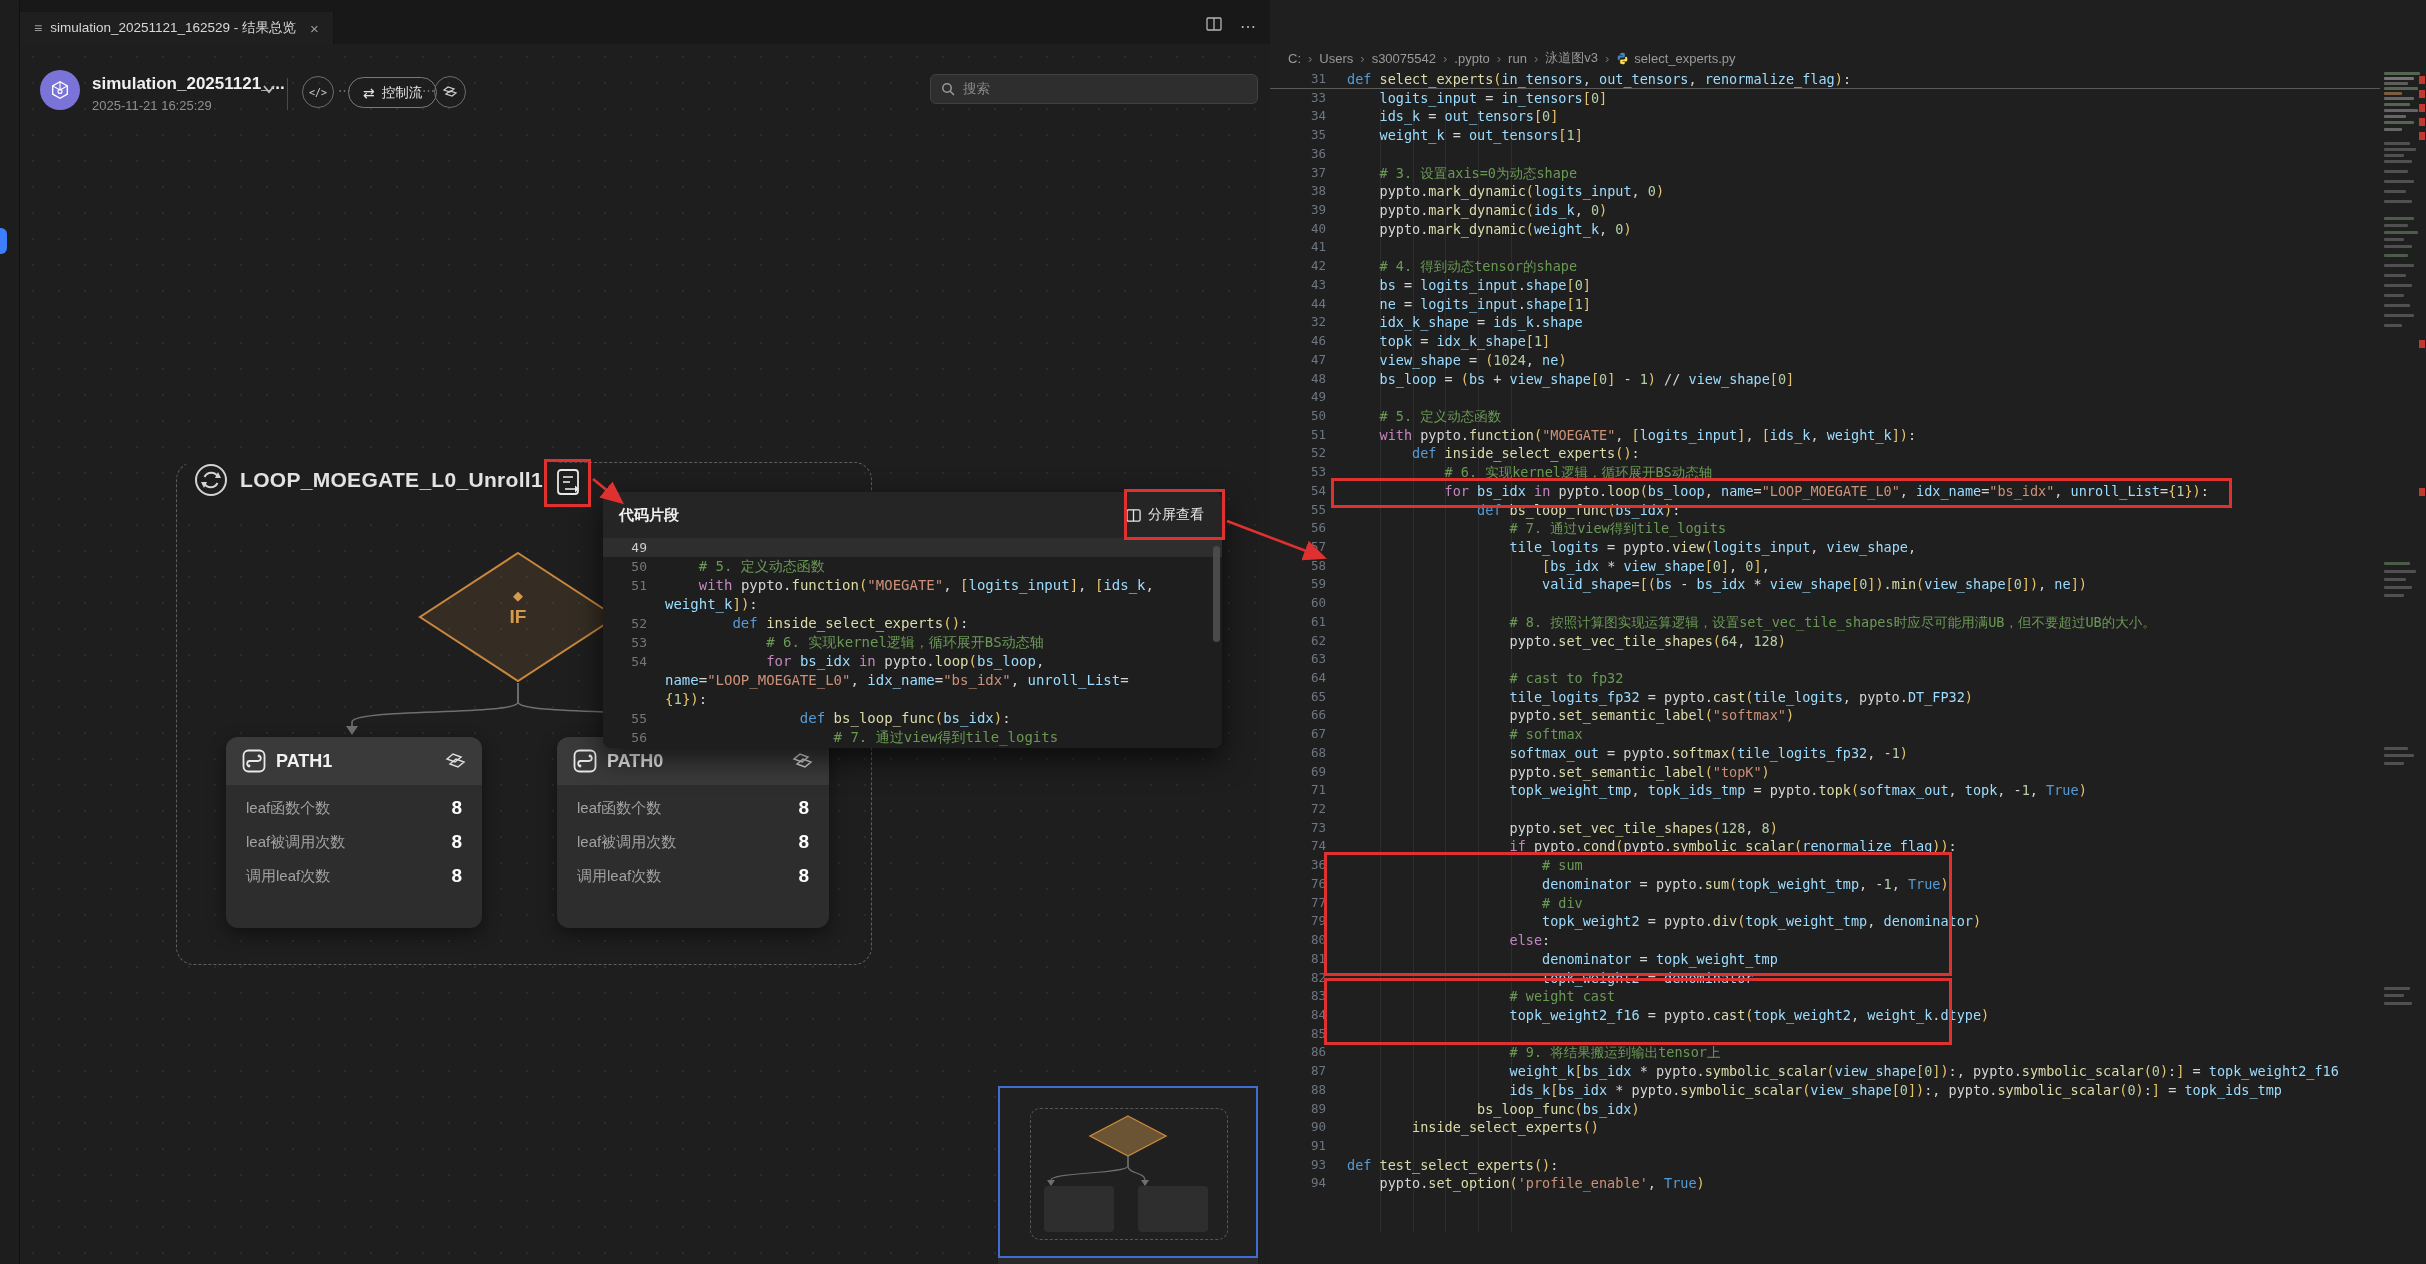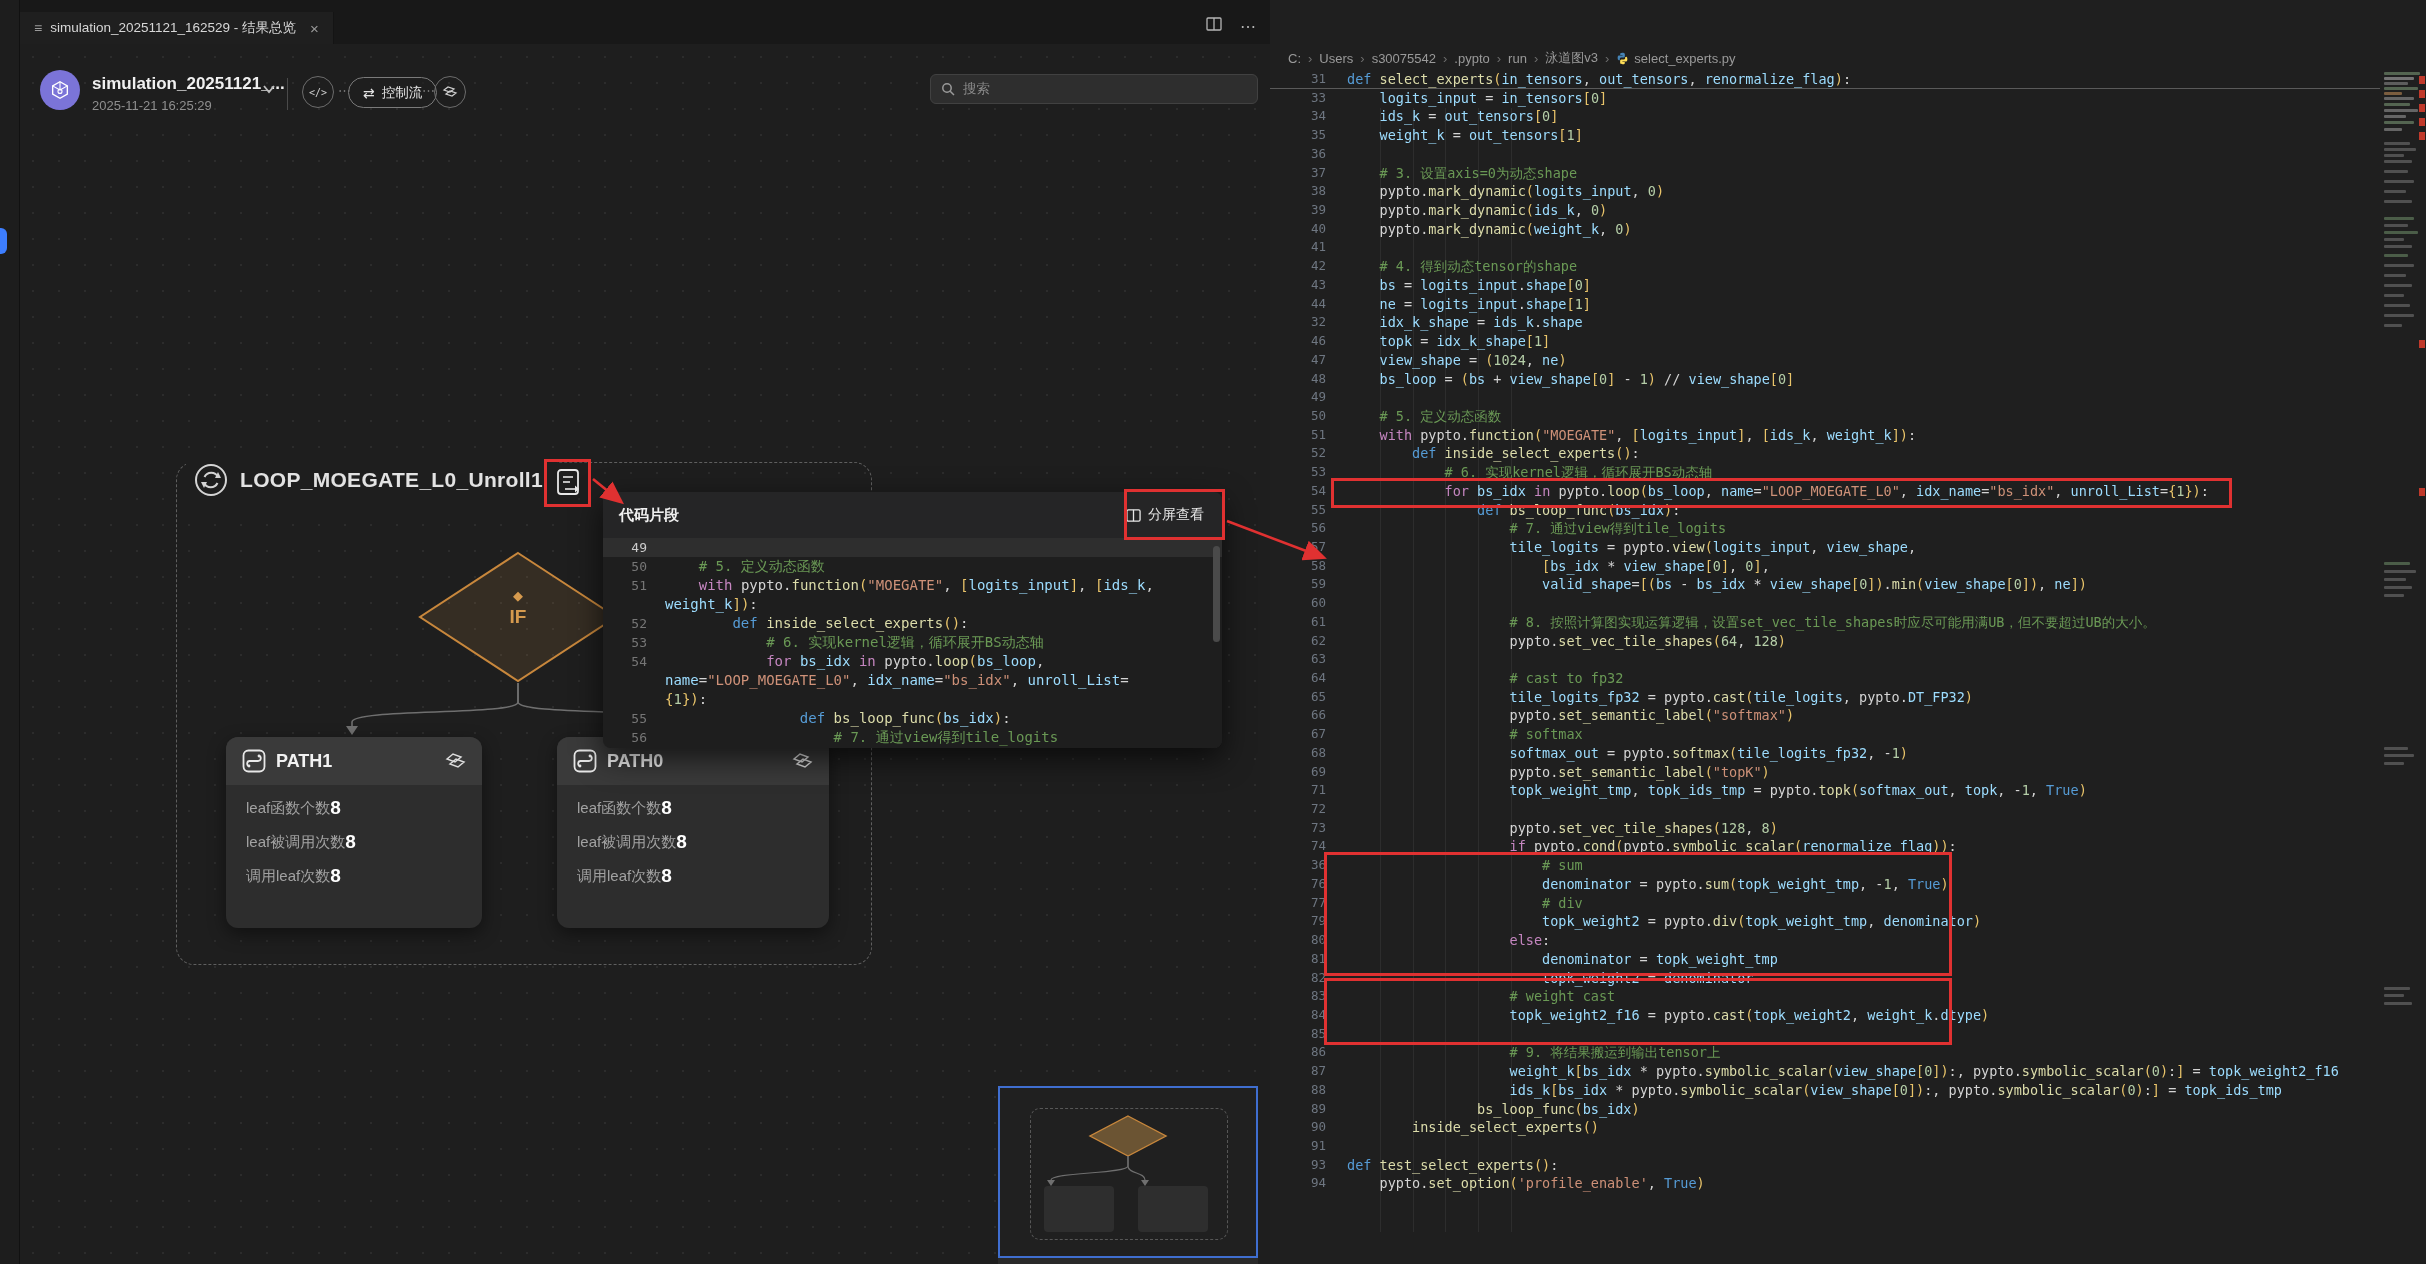--- a/index.html
+++ b/index.html
@@ -53,21 +53,21 @@
   .if-diamond-svg { position:absolute; left:418px; top:551px; z-index:4; }
   .if-glyph { position:absolute; left:418px; top:588px; width:200px; text-align:center; color:#d69a4e; font-size:13px; z-index:5; }
   .if-label { position:absolute; left:418px; top:606px; width:200px; text-align:center; color:#d69a4e; font-size:19px; font-weight:bold; z-index:5; }
 
   
   .path-card { position:absolute; top:737px; height:191px; background:#2d2d2d; border-radius:12px; box-shadow:0 6px 18px rgba(0,0,0,.45); z-index:6; overflow:hidden; }
   .card1 { left:226px; width:256px; }
   .card2 { left:557px; width:272px; }
   .path-card .card-head { height:48px; background:#3a3a3a; display:flex; align-items:center; padding:0 16px; gap:10px; }
   .path-card .card-title { font-size:18px; font-weight:bold; color:#f2f2f2; flex:1; }
-  .path-card .card-row { display:flex; align-items:center; justify-content:flex-start; padding:12px 20px 0 20px; }
+  .path-card .card-row { display:flex; align-items:center; justify-content:space-between; padding:12px 20px 0 20px; }
   .path-card .row-label { color:#a2a2a2; font-size:15px; }
   .path-card .row-value { color:#ffffff; font-size:19px; font-weight:bold; }
 
   
   .code-popup { position:absolute; left:603px; top:492px; width:619px; height:256px; background:#252526; border-radius:8px; box-shadow:0 10px 30px rgba(0,0,0,.65); z-index:20; overflow:hidden; }
   .popup-head { height:46px; display:flex; align-items:center; justify-content:space-between; padding:0 18px 0 16px; }
   .popup-title { color:#f0f0f0; font-size:15px; font-weight:bold; }
   .split-btn { display:flex; align-items:center; gap:7px; color:#e8e8e8; font-size:14px; }
   .popup-code { position:absolute; left:0; top:46px; right:0; bottom:0; background:#1e1e1e; overflow:hidden; }
   .popup-code .code-row { display:flex; align-items:flex-start; }

